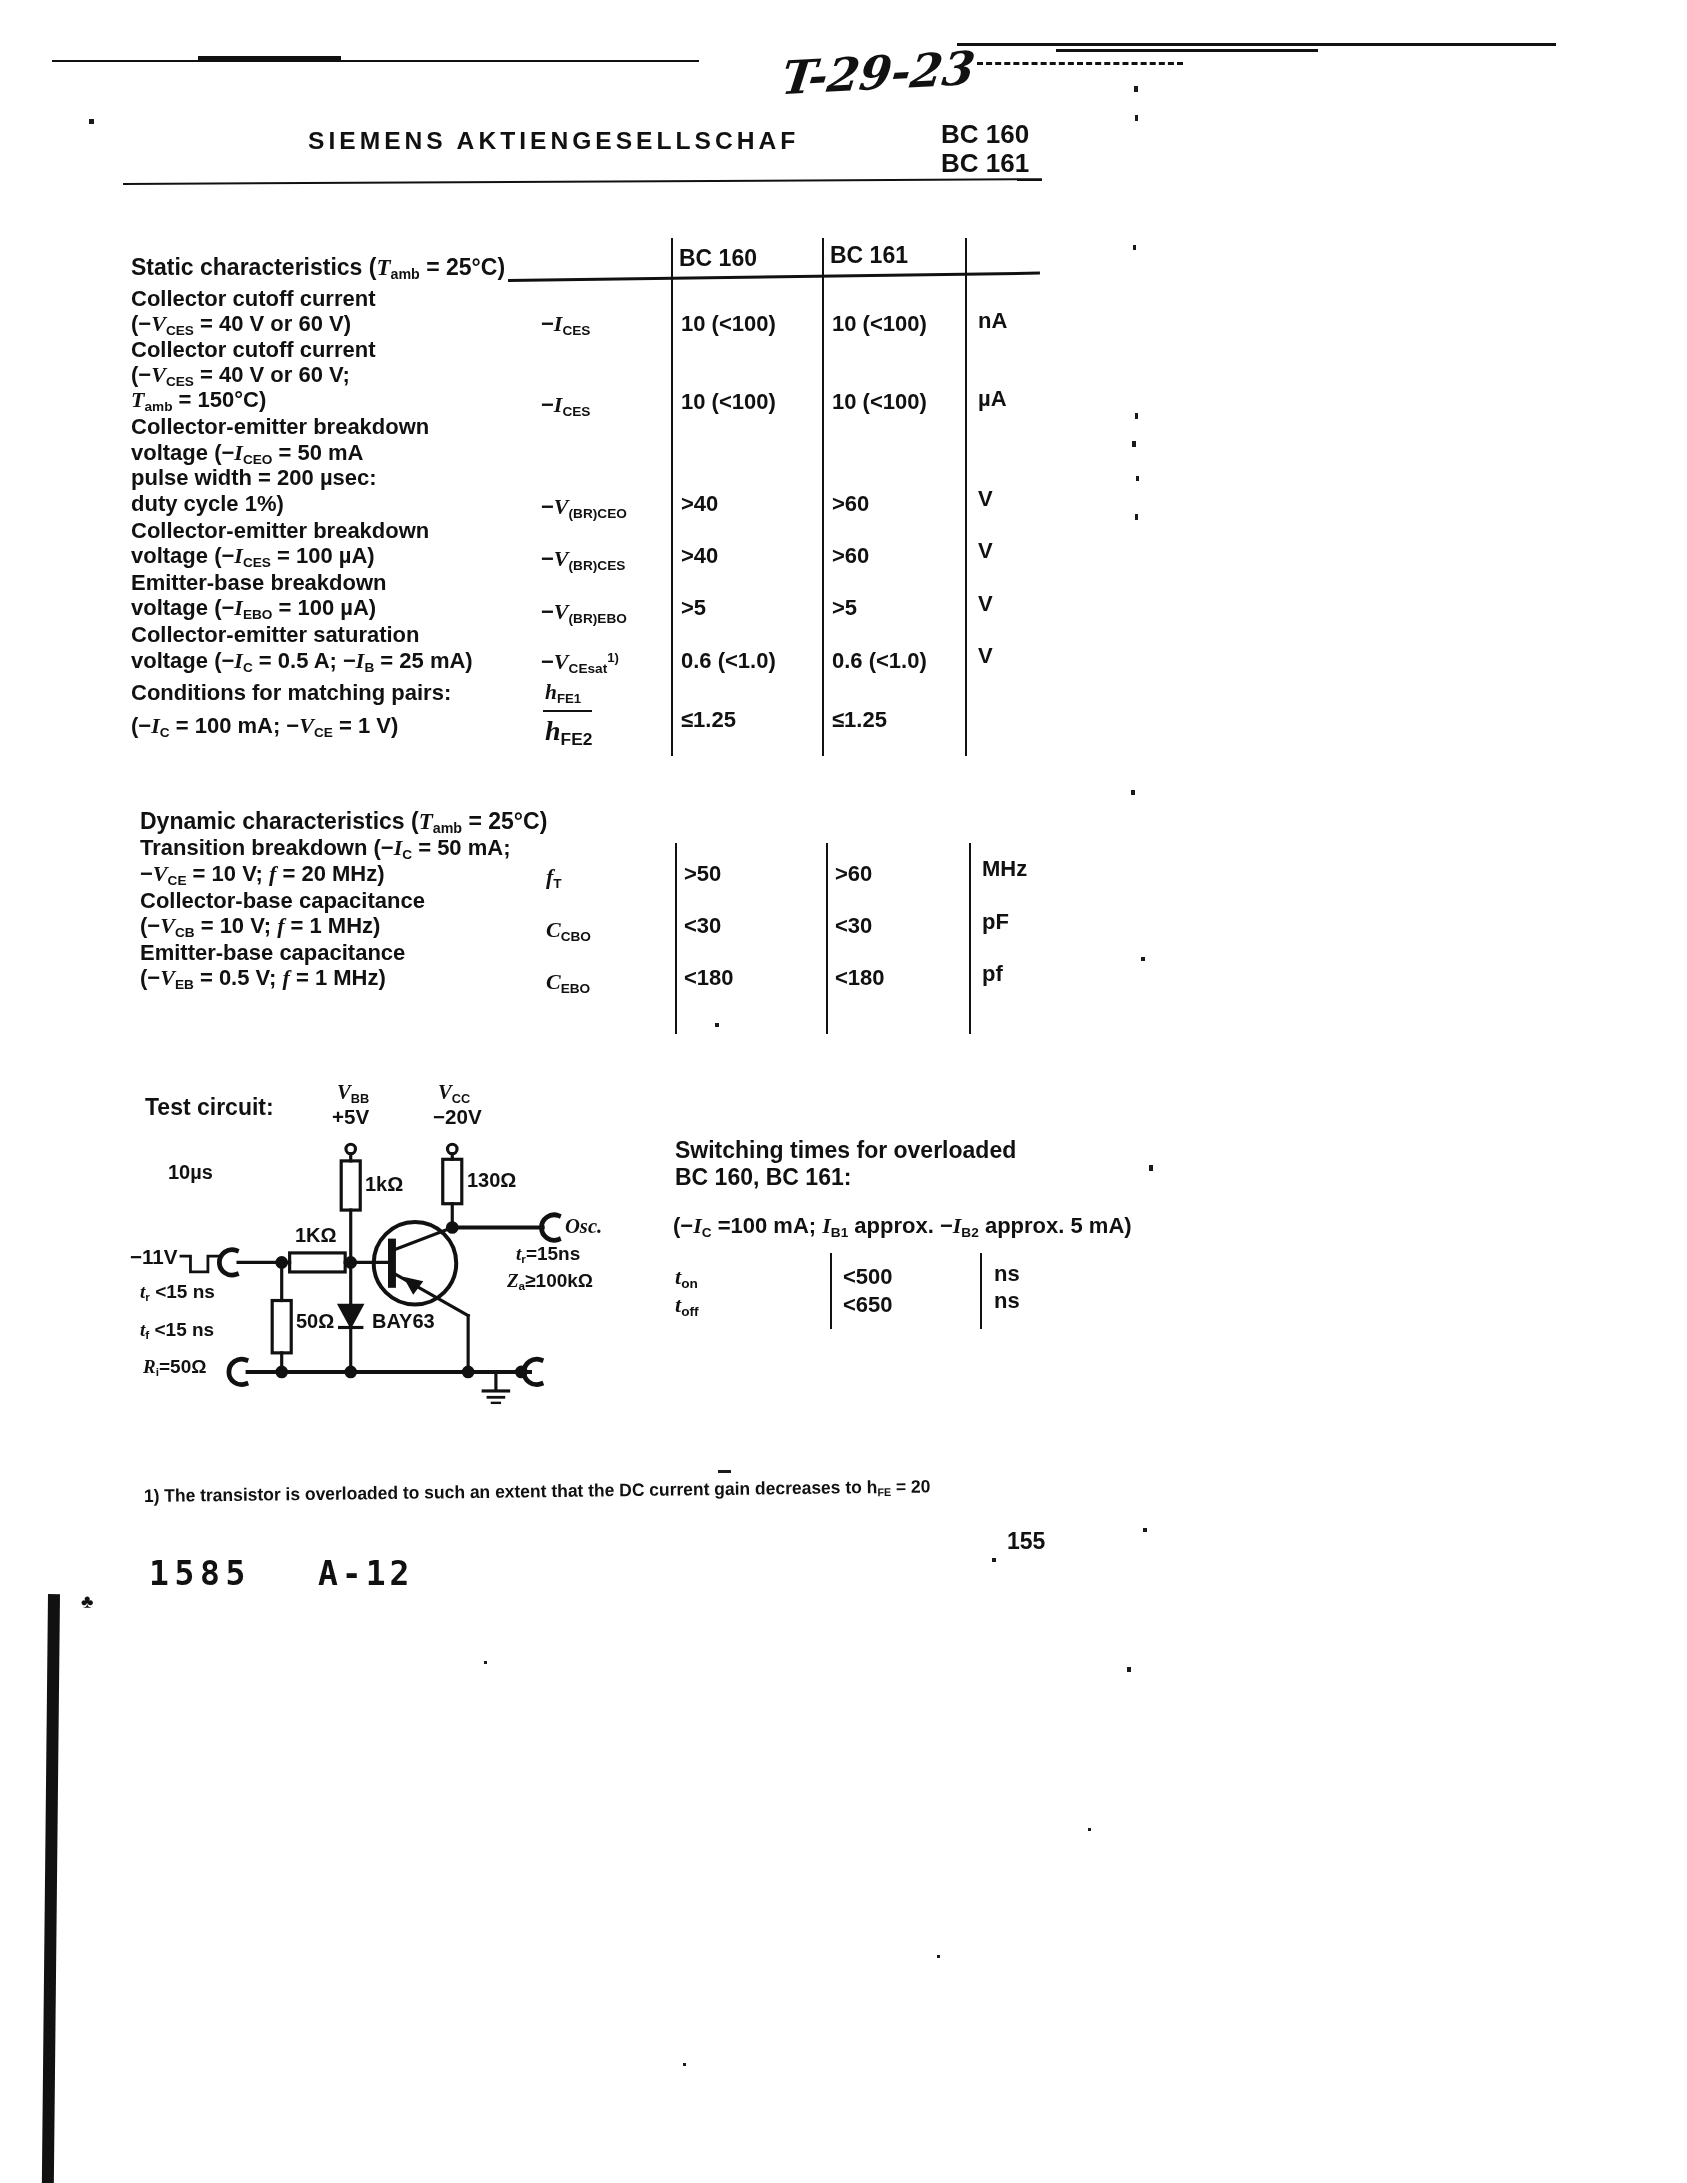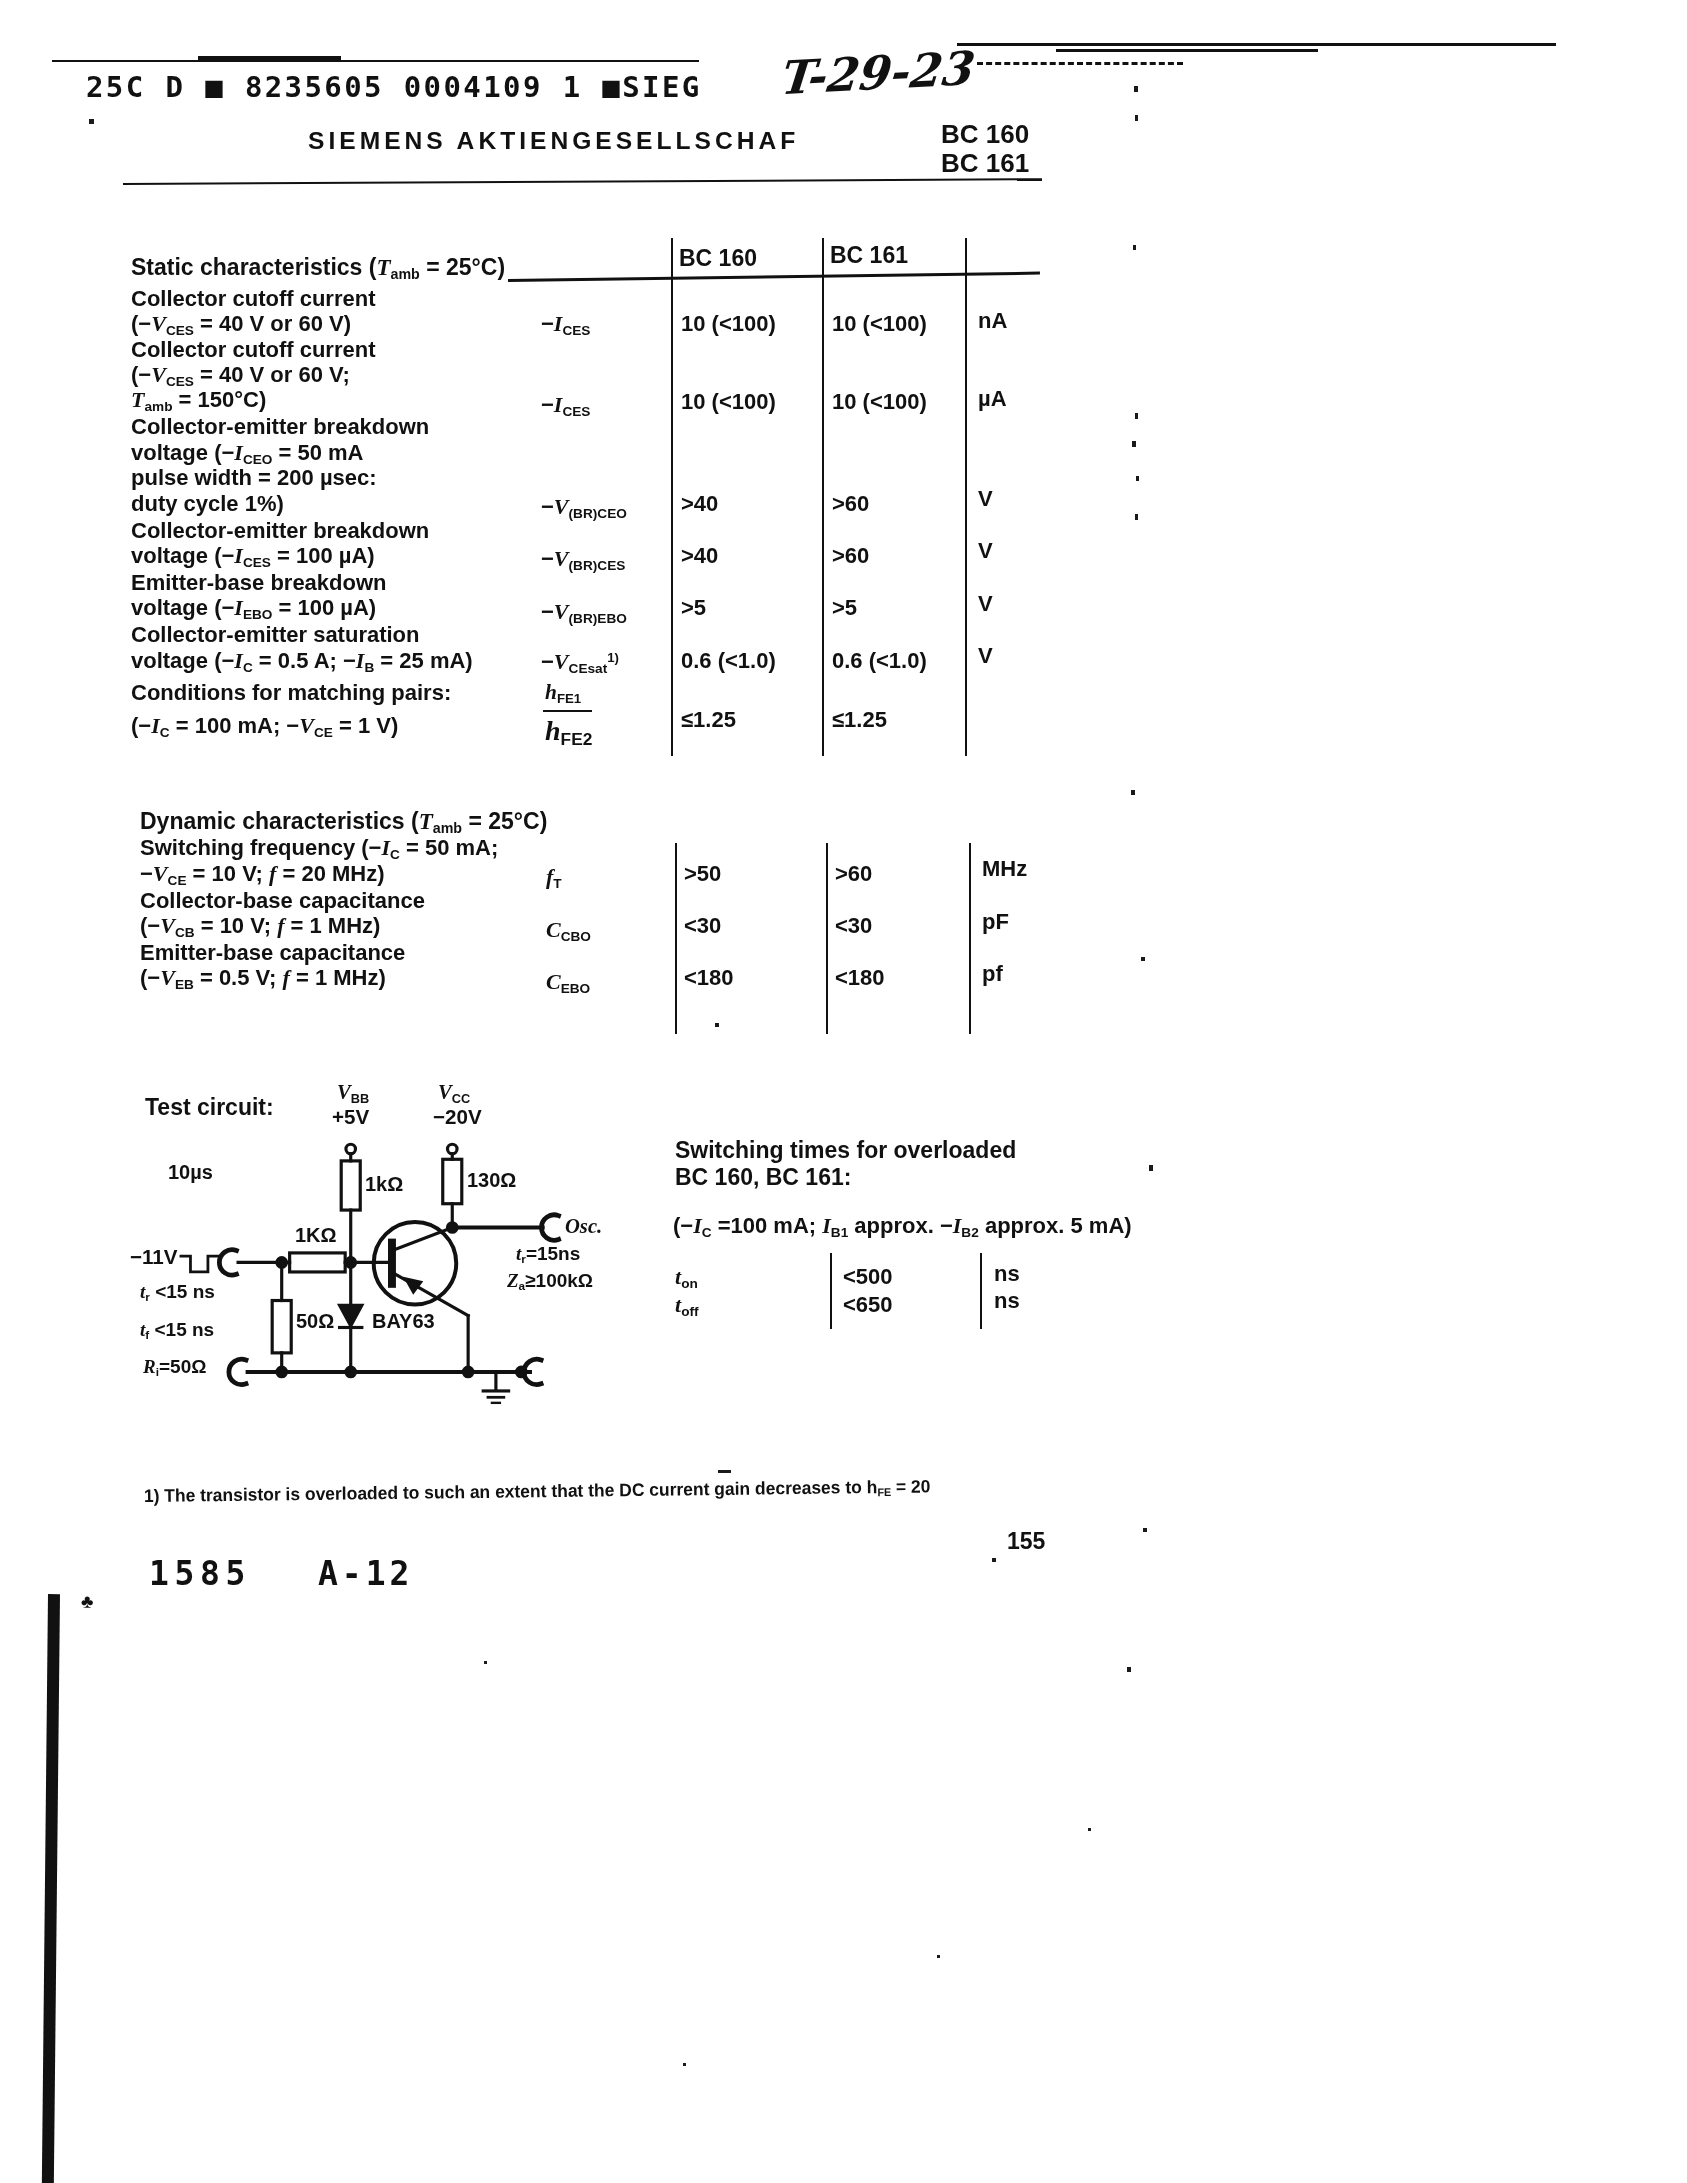--- a/index.html
+++ b/index.html
@@ -24,21 +24,20 @@
 <body>
 
 <div class="page">
 
   <div class="rule" style="left:52px;top:60px;width:647px;height:1.6px;"></div>
   <div class="rule" style="left:198px;top:56px;width:143px;height:4px;"></div>
   <div class="rule" style="left:957px;top:43px;width:599px;height:3.2px;"></div>
   <div class="rule" style="left:1056px;top:49px;width:262px;height:3.2px;"></div>
   <div class="dashes" style="left:977px;top:62px;width:206px;"></div>
 
-  <div class="abs mono" style="left:86px;top:70px;font-size:29px;font-weight:700;letter-spacing:2.4px;">25C D  ■  8235605 0004109 1 ■SIEG</div>
 
   <div class="abs" style="left:782px;top:46px;font-family:'DejaVu Serif',serif;font-style:italic;font-weight:700;font-size:46px;transform:rotate(-3deg) skewX(-10deg);">T-29-23</div>
 
   <div class="abs" style="left:308px;top:127px;font-size:24.6px;font-weight:700;letter-spacing:4px;">SIEMENS AKTIENGESELLSCHAF</div>
 
   <div class="abs big" style="left:941px;top:119px;font-weight:700;">BC 160</div>
   <div class="abs big" style="left:941px;top:148px;font-weight:700;">BC 161</div>
 
   <div class="rule" style="left:123px;top:183px;width:919px;height:2.4px;transform:rotate(-0.3deg);transform-origin:left center;"></div>
 
@@ -116,21 +115,21 @@
     <div class="l" style="left:681px;top:707px;">≤1.25</div>
     <div class="l" style="left:832px;top:707px;">≤1.25</div>
   </div>
 
   <div class="l hd" style="left:140px;top:808px;"><span>Dynamic characteristics (</span><span class="it">T</span><span class="sb">amb</span><span> = 25°C)</span></div>
   <div class="vline" style="left:675px;top:843px;height:191px;"></div>
   <div class="vline" style="left:826px;top:843px;height:191px;"></div>
   <div class="vline" style="left:969px;top:843px;height:191px;"></div>
 
   <div>
-    <div class="l" style="left:140px;top:835px;"><span>Switching frequency (−</span><span class="it">I</span><span class="sb">C</span><span> = 50 mA;</span></div>
+    <div class="l" style="left:140px;top:835px;"><span>Transition breakdown (−</span><span class="it">I</span><span class="sb">C</span><span> = 50 mA;</span></div>
     <div class="l" style="left:140px;top:861px;"><span>−</span><span class="it">V</span><span class="sb">CE</span><span> = 10 V; </span><span class="it">f</span><span> = 20 MHz)</span></div>
     <div class="l" style="left:546px;top:864px;"><span class="it">f</span><span class="sb">T</span></div>
     <div class="l" style="left:684px;top:861px;">&gt;50</div>
     <div class="l" style="left:835px;top:861px;">&gt;60</div>
     <div class="l" style="left:982px;top:856px;">MHz</div>
   </div>
 
   <div>
     <div class="l" style="left:140px;top:888px;"><span>Collector-base capacitance</span></div>
     <div class="l" style="left:140px;top:913px;"><span>(−</span><span class="it">V</span><span class="sb">CB</span><span> = 10 V; </span><span class="it">f</span><span> = 1 MHz)</span></div>

